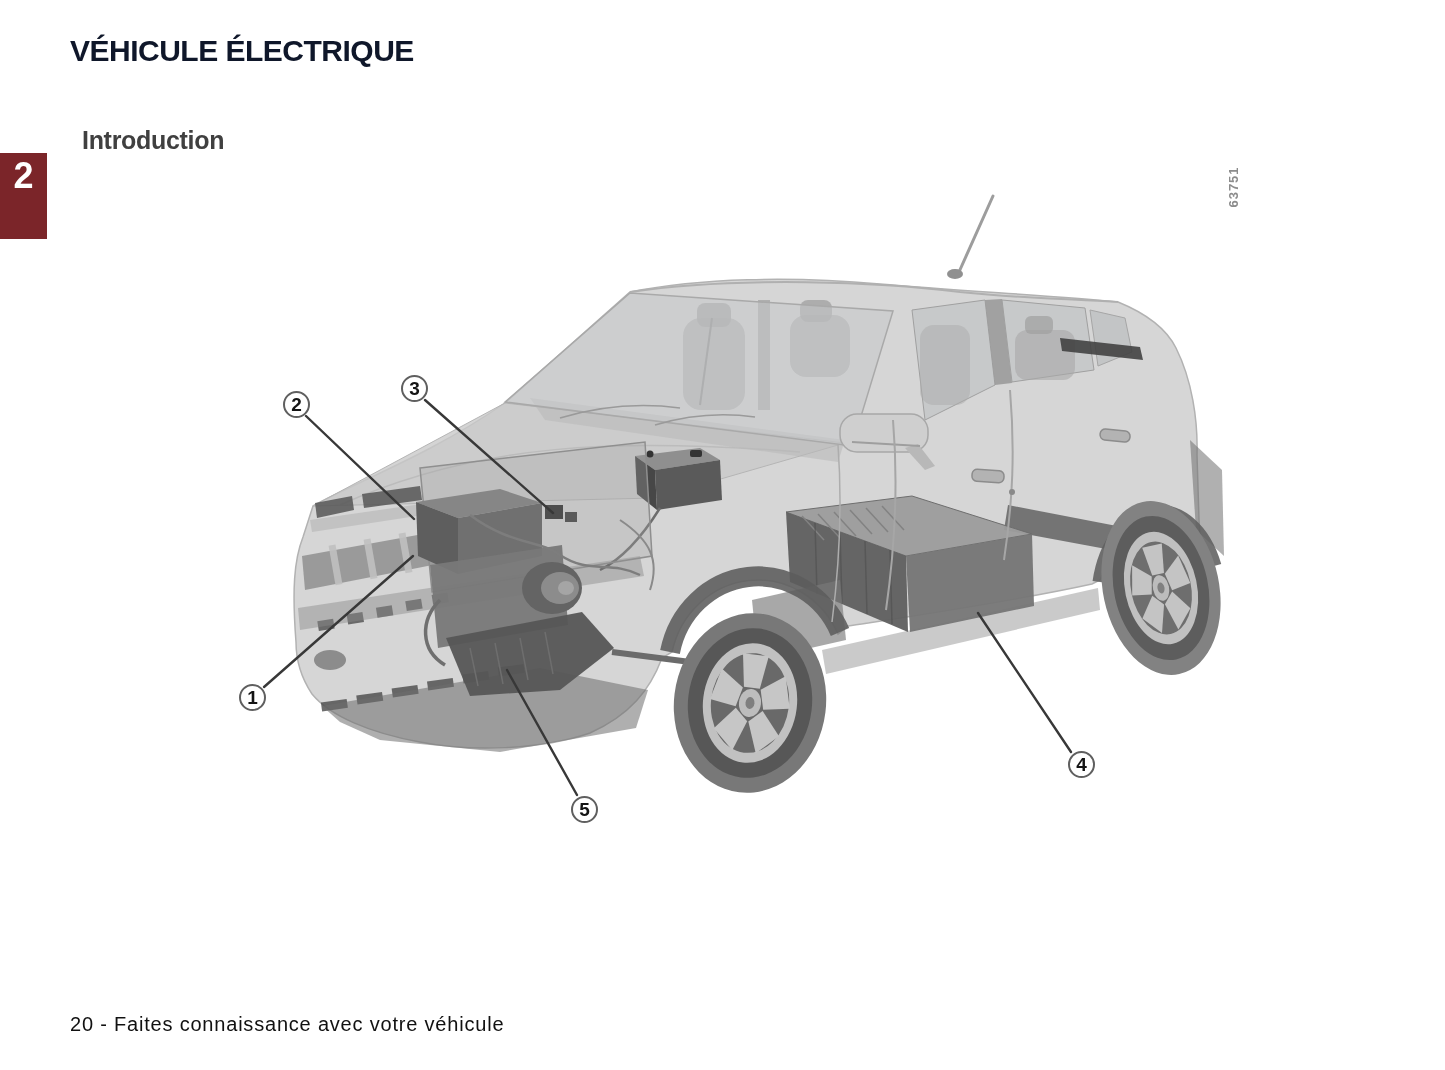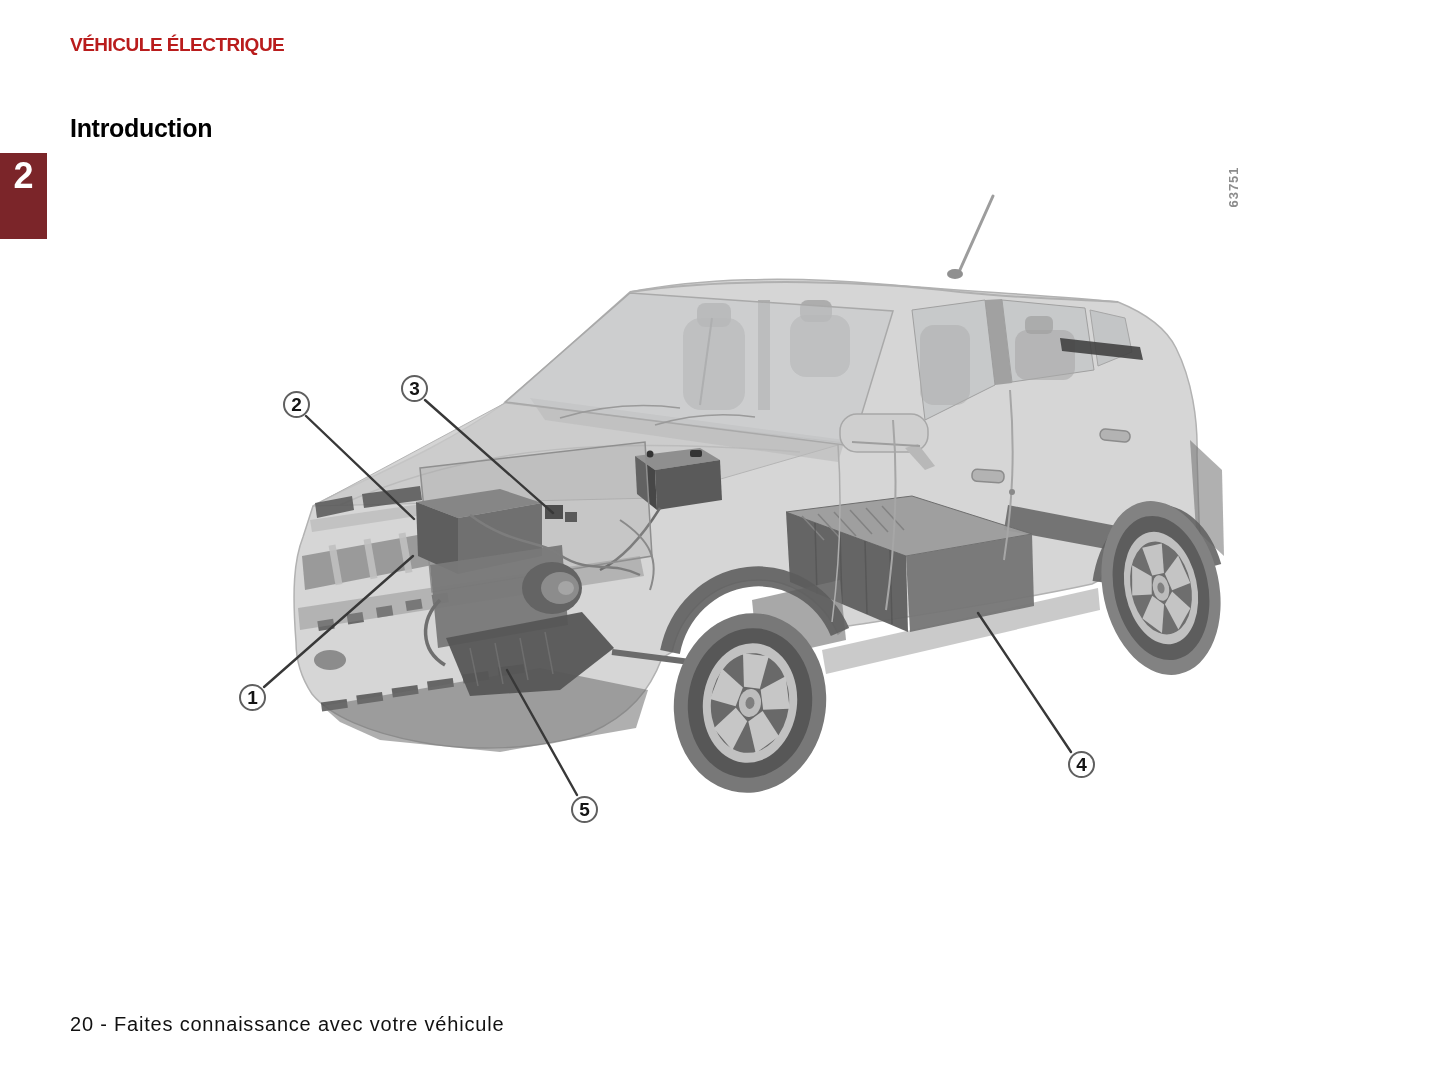--- a/index.html
+++ b/index.html
@@ -3,25 +3,25 @@
 <meta charset="utf-8">
 <style>
   html,body{margin:0;padding:0;background:#ffffff;}
   .page{
     position:relative;width:1445px;height:1070px;background:#ffffff;
     font-family:"Liberation Sans","DejaVu Sans",sans-serif;color:#111;
     overflow:hidden;
   }
   .title{
     position:absolute;left:70px;top:34px;margin:0;
-    font-size:19px;font-weight:700;letter-spacing:-0.5px;color:#b91c1c;
+    font-size:30px;font-weight:700;letter-spacing:-0.5px;color:#0f172a;
   }
   .subtitle{
-    position:absolute;left:70px;top:114px;margin:0;
-    font-size:25px;font-weight:700;letter-spacing:-0.3px;color:#000000;
+    position:absolute;left:70px;top:114px;margin:12px;
+    font-size:25px;font-weight:700;letter-spacing:-0.3px;color:#404040;
   }
   .chapter-tab{
     position:absolute;left:0;top:153px;width:47px;height:86px;
     background:#7b2529;color:#ffffff;display:flex;justify-content:center;
     align-items:flex-start;
   }
   .chapter-tab span{font-size:36px;font-weight:700;line-height:1.25;}
   .figure{position:absolute;left:0;top:0;width:1445px;height:1070px;}
   .car-svg{position:absolute;left:0;top:0;}
   .callout{

